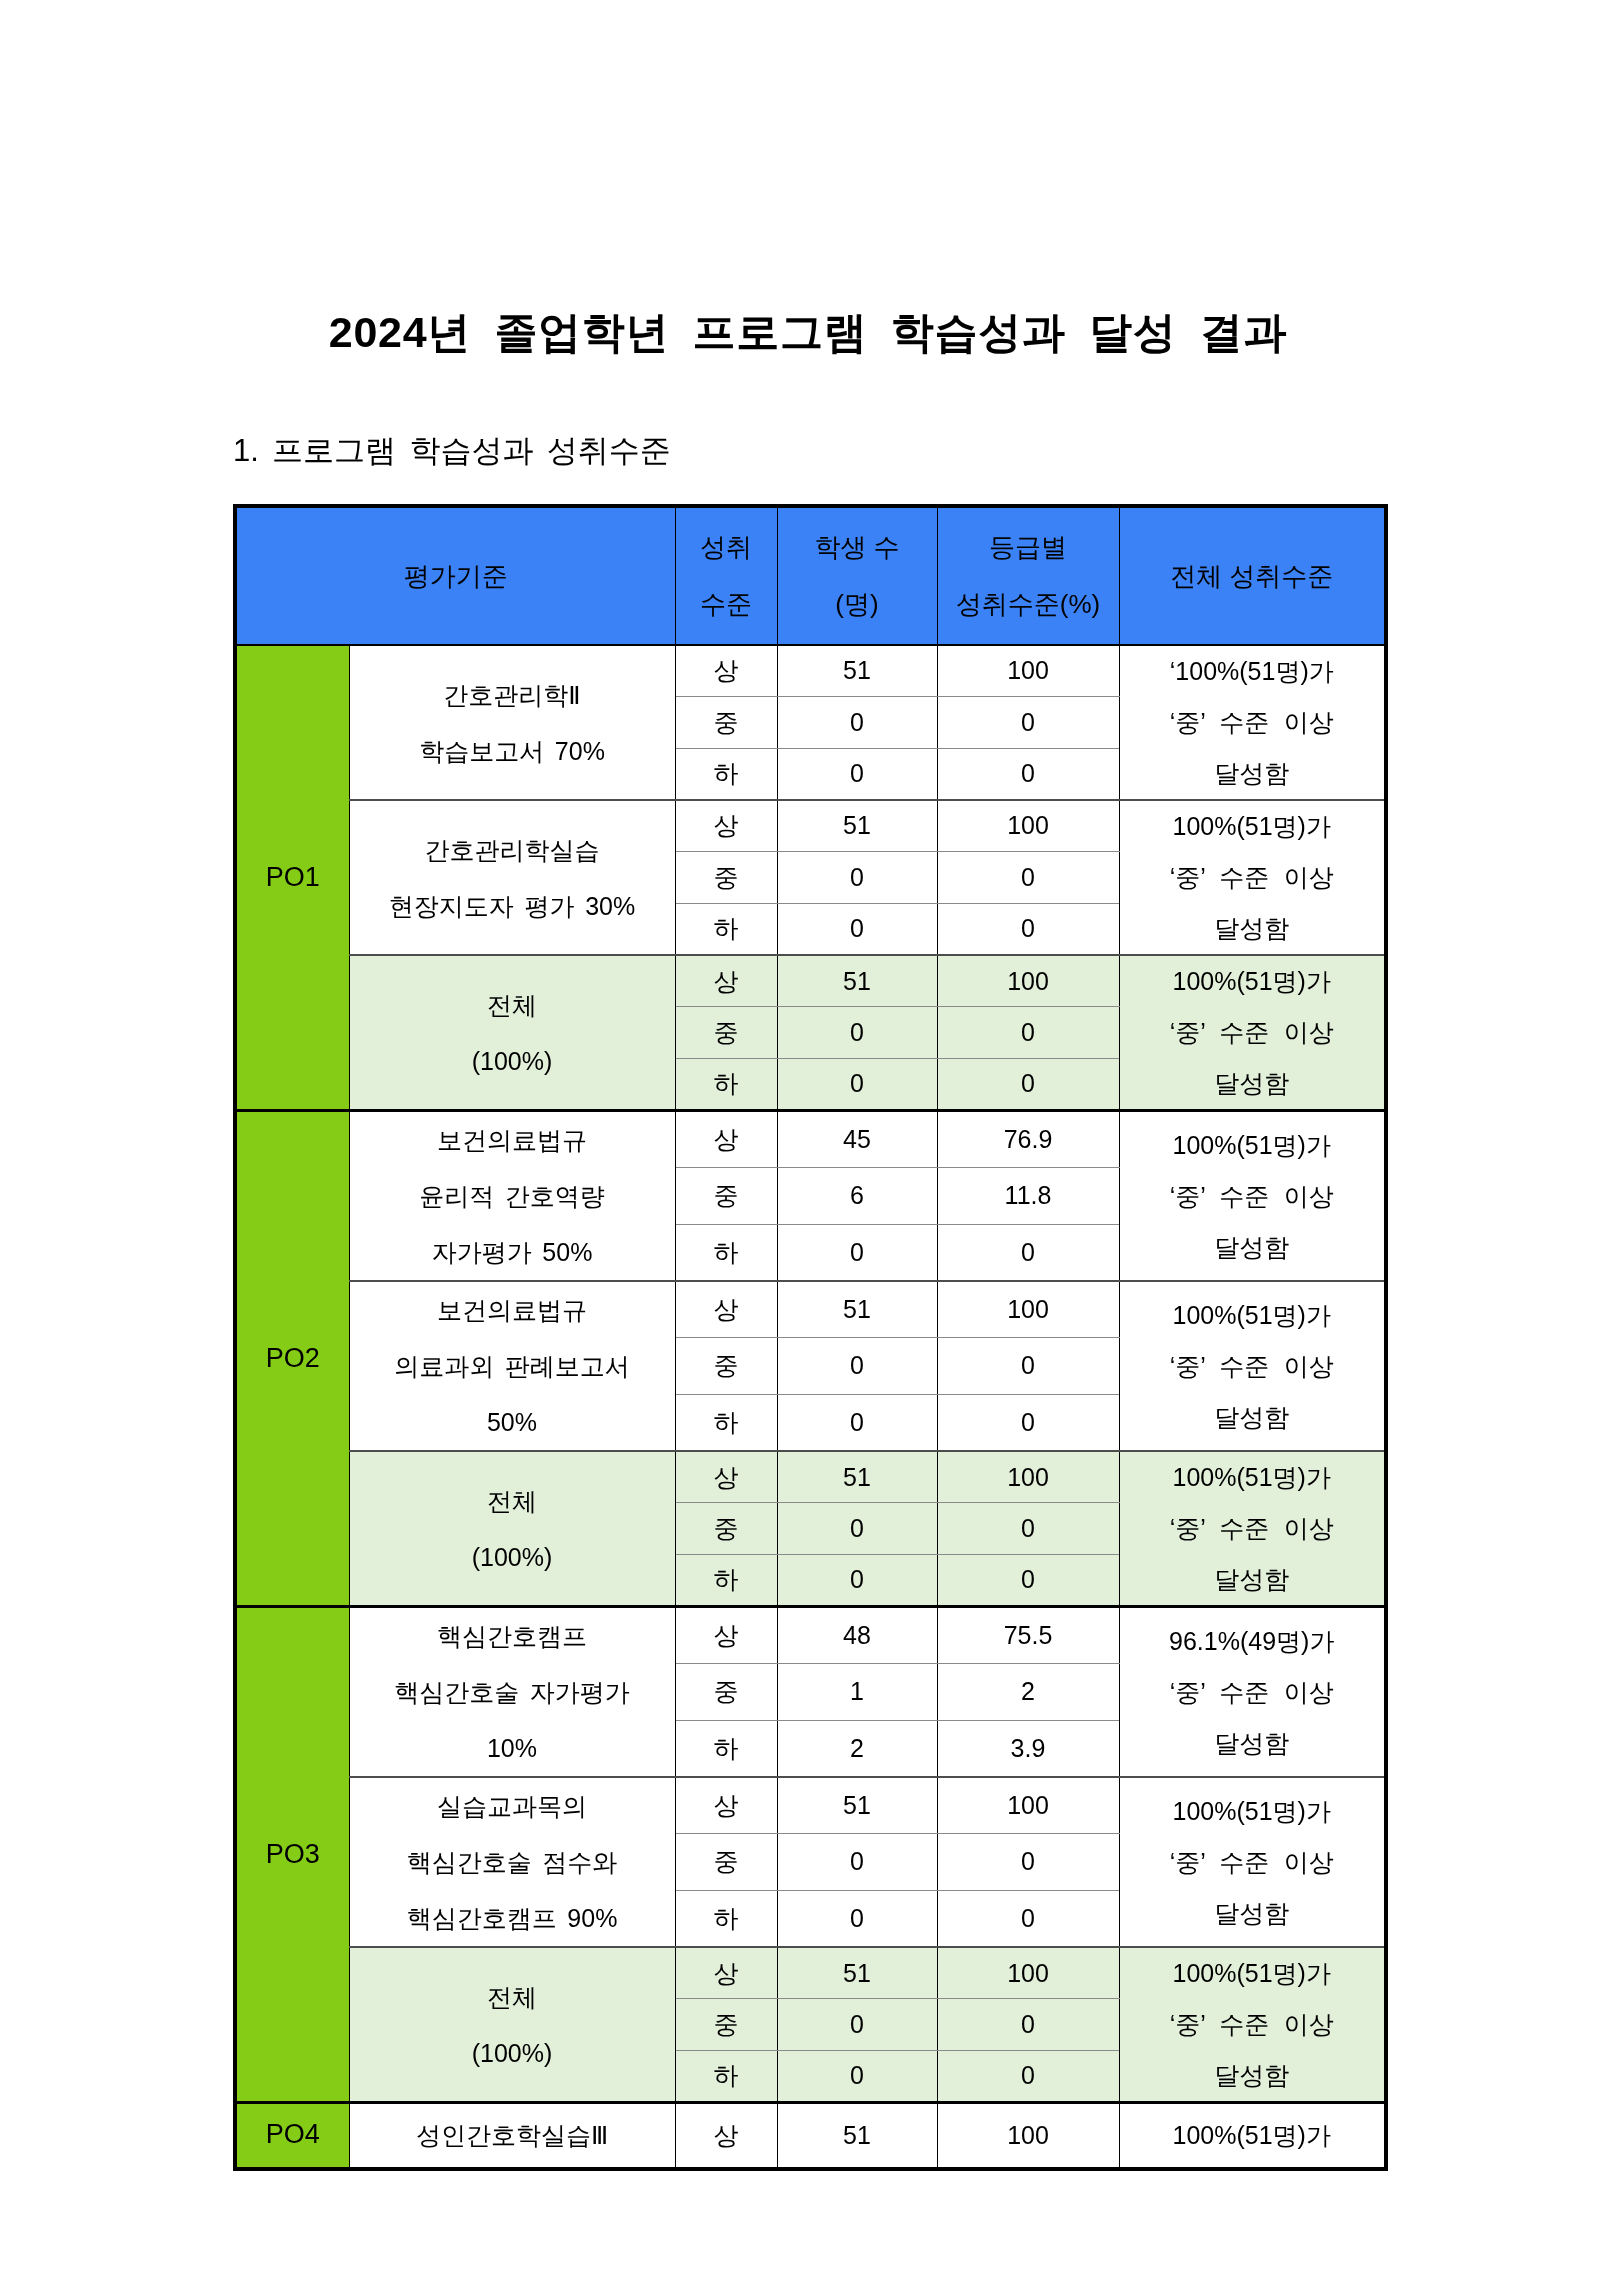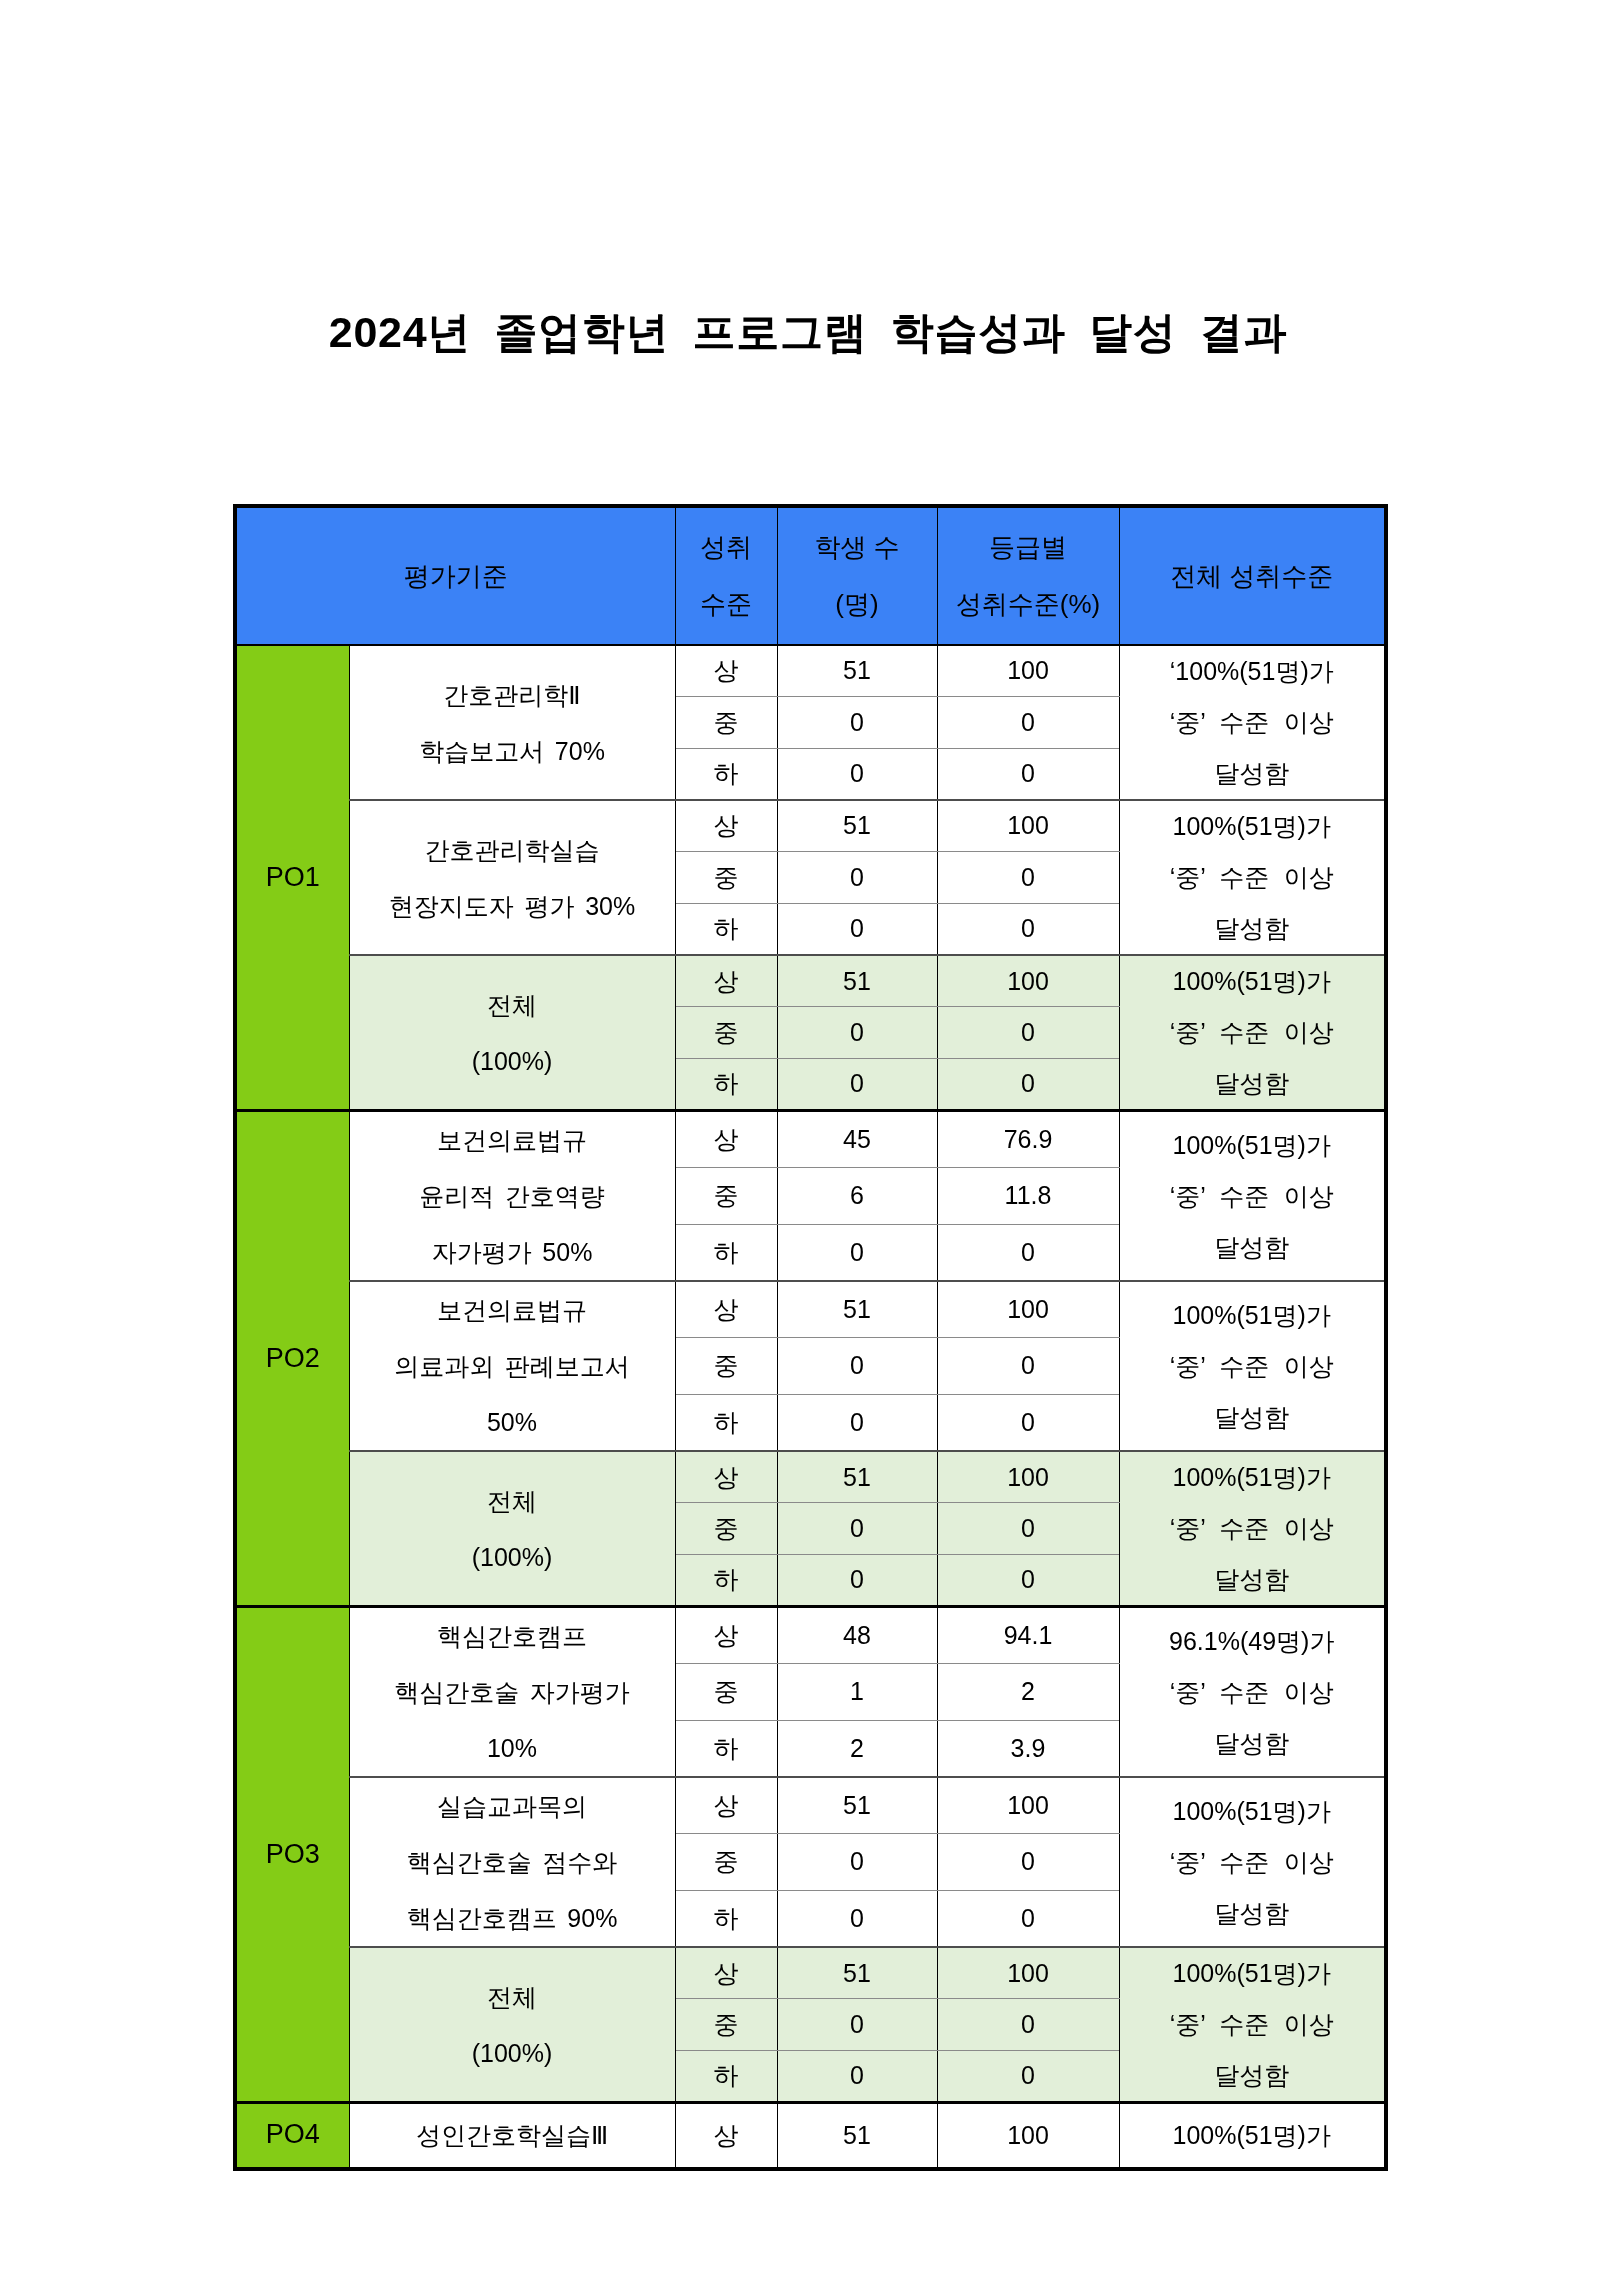--- a/index.html
+++ b/index.html
@@ -90,20 +90,21 @@
   td.bs { border-top: 2px solid #4d4d4d; }
   td.gs { border-top: 3.3px solid #000000; }
 </style>
 </head>
 <body>
 
 <div class="page">
 
   <div class="doc-title">2024년 졸업학년 프로그램 학습성과 달성 결과</div>
 
+  <div class="section-heading">1. 프로그램 학습성과 성취수준</div>
 
   <table class="results">
     <colgroup>
       <col style="width:114px">
       <col style="width:326px">
       <col style="width:102px">
       <col style="width:160px">
       <col style="width:182px">
       <col style="width:267px">
     </colgroup>
@@ -244,21 +245,21 @@
           <td class="students-cell total">0</td>
           <td class="percent-cell total">0</td>
         </tr>
         <tr>
           <td class="po-cell gs" rowspan="9">PO3</td>
           <td class="criteria-cell gs" rowspan="3">핵심간호캠프
 핵심간호술 자가평가
 10%</td>
           <td class="level-cell gs sep">상</td>
           <td class="students-cell gs sep">48</td>
-          <td class="percent-cell gs sep">94.1</td>
+          <td class="percent-cell gs sep">75.5</td>
           <td class="overall-cell gs" rowspan="3">96.1%(49명)가
 ‘중’ 수준 이상
 달성함</td>
         </tr>
         <tr>
           <td class="level-cell sep">중</td>
           <td class="students-cell sep">1</td>
           <td class="percent-cell sep">2</td>
         </tr>
         <tr>

